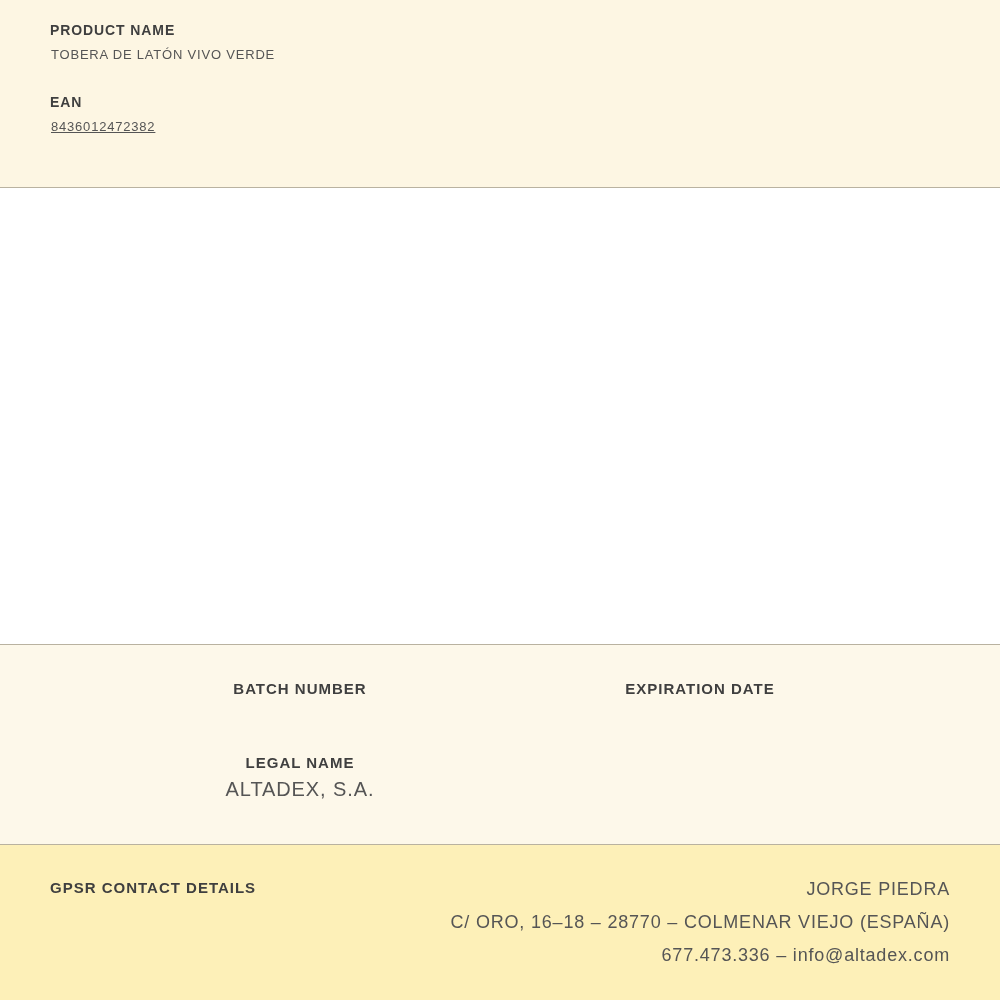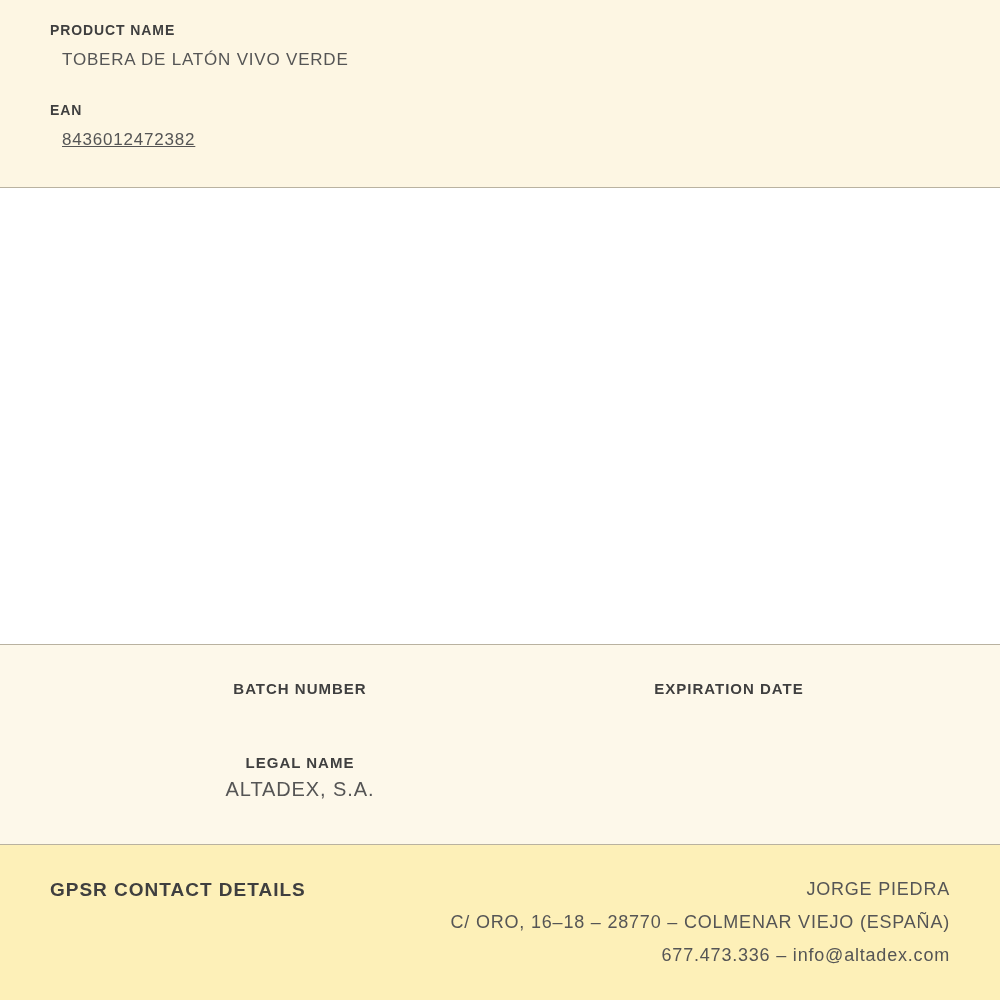--- a/index.html
+++ b/index.html
@@ -32,24 +32,24 @@
   }
   .field-label {
     font-size: 14px;
     font-weight: bold;
     letter-spacing: 0.9px;
     color: #3f3f3f;
     margin: 0 0 9px 0;
     text-transform: uppercase;
   }
   .field-value {
-    font-size: 17px;
+    font-size: 13px;
     letter-spacing: 0.8px;
     color: #555555;
-    margin: 12px;
+    margin: 1px;
     text-transform: uppercase;
   }
   .field-value.plain {
     text-transform: none;
     text-decoration: underline;
   }
   .header .block + .block {
     margin-top: 32px;
   }
 
@@ -89,35 +89,35 @@
     margin: 0;
   }
   .info-value {
     font-size: 20px;
     letter-spacing: 0.9px;
     color: #555555;
     text-transform: uppercase;
     margin: 7px 0 0 0;
     min-height: 17px;
   }
-  .row-top { padding-top: 35px; gap: 29px; }
+  .row-top { padding-top: 35px; }
   .row-bottom { padding-top: 33px; }
 
   
   .footer {
     background: #fdf0b8;
     height: 155px;
     box-sizing: border-box;
     padding: 34px 50px 0 50px;
     display: flex;
     justify-content: space-between;
     align-items: flex-start;
   }
   .footer-title {
-    font-size: 19px;
+    font-size: 15px;
     font-weight: bold;
     letter-spacing: 1px;
     color: #3f3f3f;
     text-transform: uppercase;
   }
   .footer-lines {
     text-align: right;
   }
   .footer-line {
     font-size: 18px;

